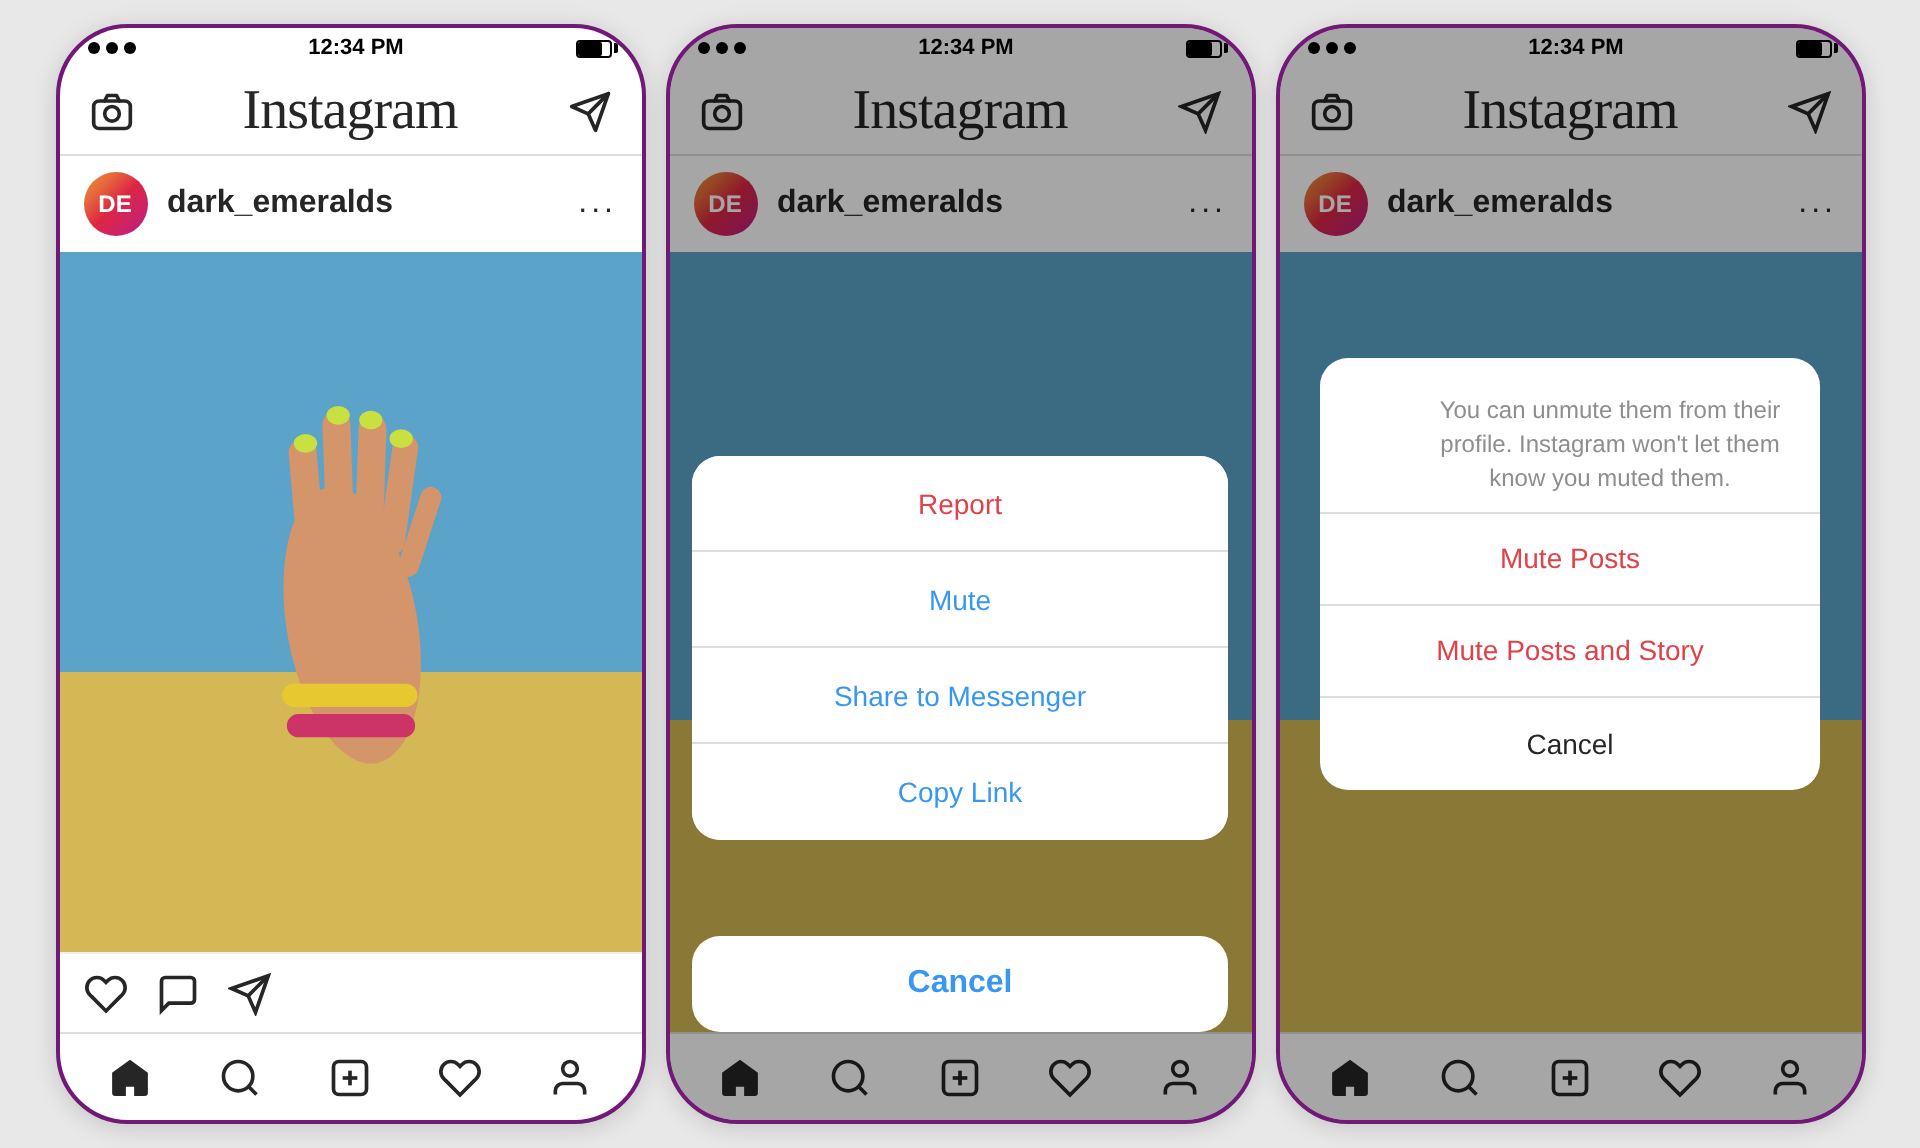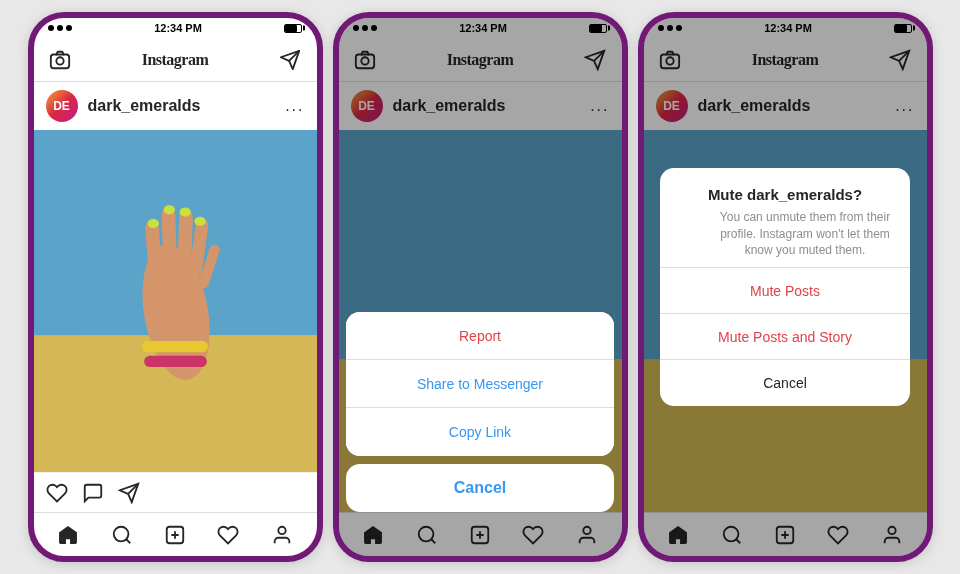--- a/index.html
+++ b/index.html
@@ -14,21 +14,21 @@
       font-family: -apple-system, 'Helvetica Neue', Arial, sans-serif;
       overflow: hidden;
     }
 
     
     .phone {
       width: 295px;
       height: 550px;
       background: #a21caf;
       border-radius: 36px;
-      border: 6px solid #701a75;
+      border: 2px solid #701a75;
       overflow: hidden;
       position: relative;
       display: flex;
       flex-direction: column;
       box-shadow: 0 2px 12px rgba(0,0,0,0.15);
     }
 
     
     .status-bar {
       height: 20px;
@@ -101,22 +101,22 @@
     .nav-icon {
       width: 24px;
       height: 24px;
       display: flex;
       align-items: center;
       justify-content: center;
       color: #262626;
       font-size: 18px;
     }
     .nav-title {
-      font-size: 16px;
-      font-weight: 700;
+      font-size: 28px;
+      font-weight: 400;
       font-family: 'Didot', 'Georgia', serif;
       color: #262626;
       letter-spacing: -0.5px;
     }
 
     
     .post-header {
       height: 48px;
       background: #fff;
       display: flex;
@@ -199,20 +199,21 @@
     .phone-overlay {
       position: absolute;
       top: 0; left: 0; right: 0; bottom: 0;
       background: rgba(0,0,0,0.35);
       display: flex;
       flex-direction: column;
       align-items: center;
       justify-content: flex-end;
       padding-bottom: 44px;
       z-index: 10;
+      gap: 40px;
     }
     .action-sheet {
       width: 268px;
       background: #f4f4f4;
       border-radius: 14px;
       overflow: hidden;
       margin-bottom: 8px;
     }
     .action-sheet-item {
       height: 48px;
@@ -498,20 +499,21 @@
       <svg width="22" height="22" viewBox="0 0 24 24" fill="none" stroke="#262626" stroke-width="2">
         <path d="M20 21v-2a4 4 0 0 0-4-4H8a4 4 0 0 0-4 4v2"></path>
           <circle cx="12" cy="7" r="4"></circle>
       </svg>
     </div>
   </div>
 
   <div class="phone-overlay">
     <div class="action-sheet">
       <div class="action-sheet-item red">Report</div>
+      <div class="action-sheet-item">Mute</div>
       <div class="action-sheet-item">Share to Messenger</div>
       <div class="action-sheet-item">Copy Link</div>
     </div>
     <div class="action-sheet-cancel">Cancel</div>
   </div>
 </div>
 
 <div class="phone">
 
   <div class="status-bar">
@@ -586,21 +588,20 @@
       <svg width="22" height="22" viewBox="0 0 24 24" fill="none" stroke="#262626" stroke-width="2">
         <path d="M20 21v-2a4 4 0 0 0-4-4H8a4 4 0 0 0-4 4v2"></path>
           <circle cx="12" cy="7" r="4"></circle>
       </svg>
     </div>
   </div>
 
   <div class="phone-overlay-3">
     <div class="mute-dialog">
       <div class="mute-dialog-header">
-        <div class="mute-dialog-title">Mute dark_emeralds?</div>
         <div class="mute-dialog-desc">You can unmute them from their profile. Instagram won't let them know you muted them.</div>
       </div>
       <div class="mute-dialog-divider"></div>
       <div class="mute-dialog-option">Mute Posts</div>
       <div class="mute-dialog-option">Mute Posts and Story</div>
       <div class="mute-dialog-cancel">Cancel</div>
     </div>
   </div>
 </div>
 

